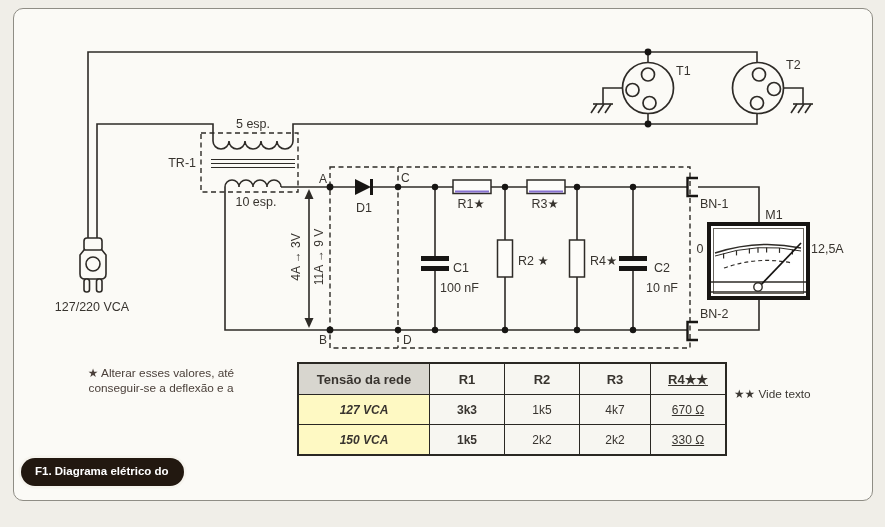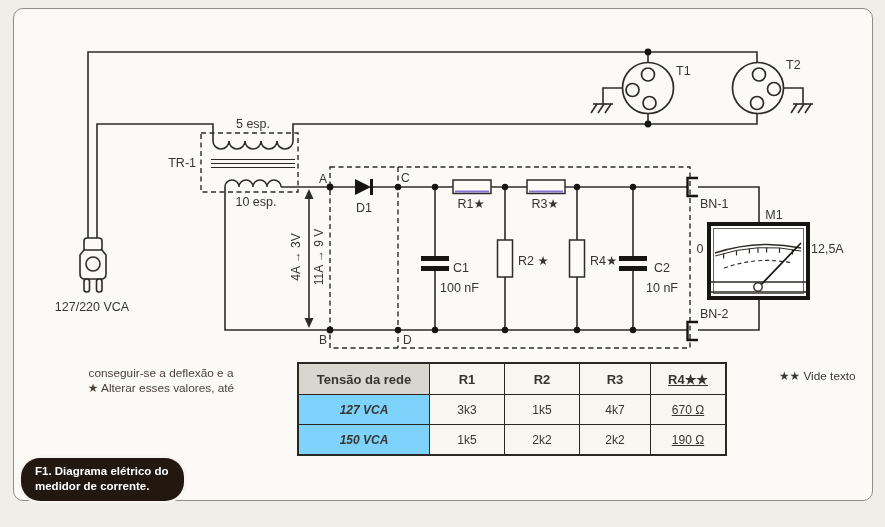--- a/index.html
+++ b/index.html
@@ -15,37 +15,37 @@
   }
   svg.schematic{position:absolute;left:0;top:0;}
   svg text{fill:#38342f;}
   .lbl{font-size:12.5px;}
   .lbl-sm{font-size:12px;}
   .note-star{
     position:absolute;left:55px;top:366px;width:212px;text-align:center;
     font-size:11.8px;line-height:1.3;color:#4b403a;
   }
   .note-vide{
-    position:absolute;left:734px;top:369px;font-size:11.8px;color:#3c3833;margin-left:45px;
+    position:absolute;left:734px;top:387px;font-size:11.8px;color:#3c3833;
   }
   table.values{
     position:absolute;left:297px;top:362px;border-collapse:collapse;
     background:#f7f6f1;border:2.5px solid #2a2823;table-layout:fixed;
   }
   table.values td,table.values th{
     border:1.5px solid #2a2823;text-align:center;padding:0 4px;
     font-size:12px;height:29px;
   }
   table.values tr.hdr th{height:30px;font-size:13px;font-weight:bold;}
   table.values .c0{width:122px;background:#d8d6cf;}
-  table.values .c1{width:66px;}
+  table.values .c1{width:66px;font-weight:bold;}
   table.values .c2{width:66px;}
   table.values .c3{width:62px;}
   table.values .c4{width:66px;text-decoration:underline;}
-  table.values td.rowlabel{font-weight:bold;font-style:italic;background:#7dd3fc;}
+  table.values td.rowlabel{font-weight:bold;font-style:italic;background:#fef9c3;}
   .caption-pill{
     position:absolute;left:21px;top:458px;
     background:#221810;color:#ffffff;border-radius:19px;
     padding:6px 15px 7px 14px;font-size:11.5px;font-weight:bold;line-height:1.32;
     box-shadow:0 0 0 2.5px #f6f4ee;
   }
 </style>
 </head>
 <body>
 
@@ -236,22 +236,22 @@
   <text class="lbl" x="700" y="208" text-anchor="start">BN-1</text>
   <text class="lbl" x="700" y="318" text-anchor="start">BN-2</text>
   <text class="lbl" x="774" y="219" text-anchor="middle">M1</text>
   <text class="lbl" x="700" y="253" text-anchor="middle">0</text>
   <text class="lbl" x="811" y="253" text-anchor="start">12,5A</text>
   <text class="lbl" x="676" y="75" text-anchor="start">T1</text>
   <text class="lbl" x="786" y="69" text-anchor="start">T2</text>
 </svg>
 
 <div class="note-star">
+  <div>★ Alterar esses valores,  até</div>
   <div>conseguir-se a  deflexão e a</div>
-  <div>★ Alterar esses valores,  até</div>
 </div>
 <div class="note-vide">★★ Vide texto</div>
 
 <table class="values">
   <tbody>
       <tr class="hdr">
     <th class="c0">Tensão da rede</th>
     <th class="c1">R1</th>
     <th class="c2">R2</th>
     <th class="c3">R3</th>
@@ -262,21 +262,20 @@
     <td class="c1">3k3</td>
     <td class="c2">1k5</td>
     <td class="c3">4k7</td>
     <td class="c4">670 Ω</td>
   </tr>
   <tr>
     <td class="c0 rowlabel">150 VCA</td>
     <td class="c1">1k5</td>
     <td class="c2">2k2</td>
     <td class="c3">2k2</td>
-    <td class="c4">190 Ω</td>
+    <td class="c4">330 Ω</td>
   </tr>
 </tbody>
   </table>
 
 <div class="caption-pill">
   <div>F1. Diagrama elétrico do</div>
-  <div>medidor de corrente.</div>
 </div>
 
 </body></html>

